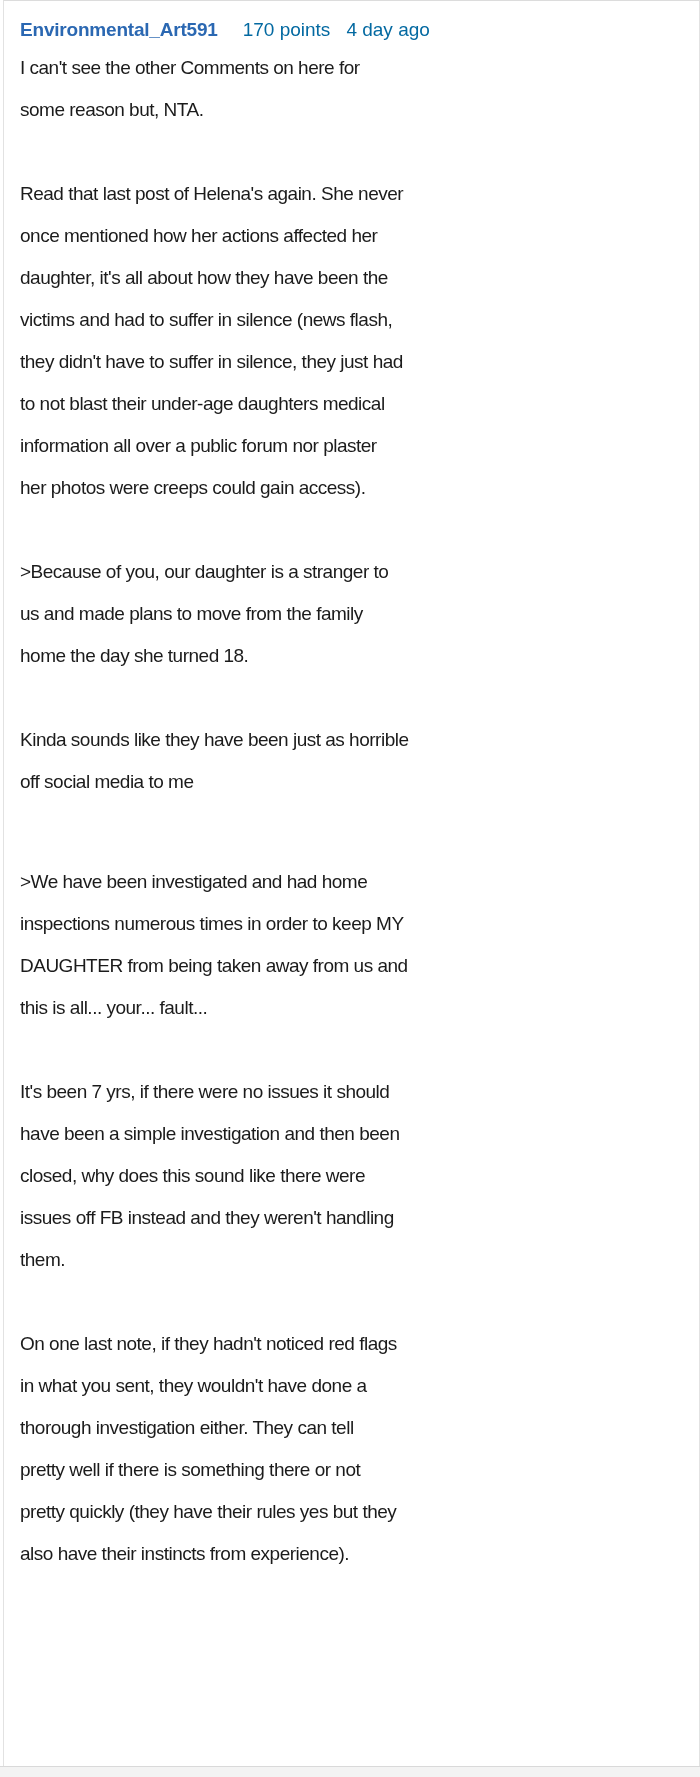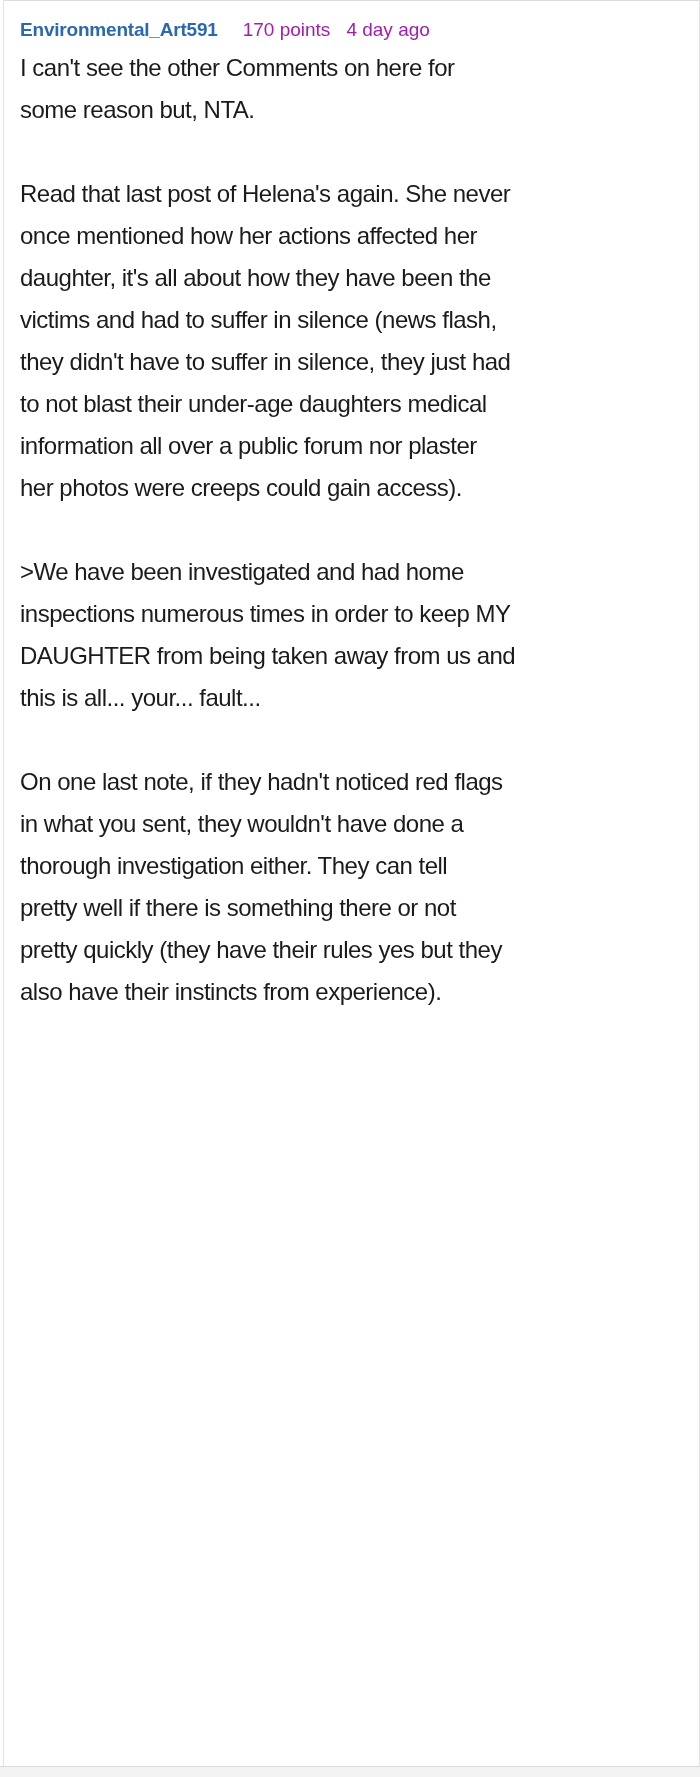--- a/index.html
+++ b/index.html
@@ -37,35 +37,35 @@
   }
   .username {
     color: #2b68b2;
     font-weight: bold;
     letter-spacing: -0.2px;
     margin-right: 25px;
     text-decoration: none;
     cursor: pointer;
   }
   .meta {
-    color: #a21caf;
+    color: #0369a1;
     margin-right: 16px;
   }
   .comment-body {
-    font-size: 24px;
+    font-size: 19px;
     line-height: 42px;
     color: #1b1b1b;
     letter-spacing: -0.5px;
   }
   .para {
     white-space: pre;
     margin: 0 0 42px 0;
   }
   .para.extra-gap {
-    margin-top: 42px;
+    margin-top: 58px;
   }
   .para:last-child {
     margin-bottom: 8px;
   }
   .footer-strip {
     position: absolute;
     left: 0;
     right: 0;
     bottom: 0;
     height: 11px;
@@ -87,24 +87,34 @@
       <div class="para">I can't see the other Comments on here for
 some reason but, NTA.</div>
       <div class="para">Read that last post of Helena's again. She never
 once mentioned how her actions affected her
 daughter, it's all about how they have been the
 victims and had to suffer in silence (news flash,
 they didn't have to suffer in silence, they just had
 to not blast their under-age daughters medical
 information all over a public forum nor plaster
 her photos were creeps could gain access).</div>
+      <div class="para">&gt;Because of you, our daughter is a stranger to
+us and made plans to move from the family
+home the day she turned 18.</div>
+      <div class="para">Kinda sounds like they have been just as horrible
+off social media to me</div>
       <div class="para extra-gap">&gt;We have been investigated and had home
 inspections numerous times in order to keep MY
 DAUGHTER from being taken away from us and
 this is all... your... fault...</div>
+      <div class="para">It's been 7 yrs, if there were no issues it should
+have been a simple investigation and then been
+closed, why does this sound like there were
+issues off FB instead and they weren't handling
+them.</div>
       <div class="para">On one last note, if they hadn't noticed red flags
 in what you sent, they wouldn't have done a
 thorough investigation either. They can tell
 pretty well if there is something there or not
 pretty quickly (they have their rules yes but they
 also have their instincts from experience).</div>
     </div>
 </div>
 <div class="footer-strip"></div>
 

